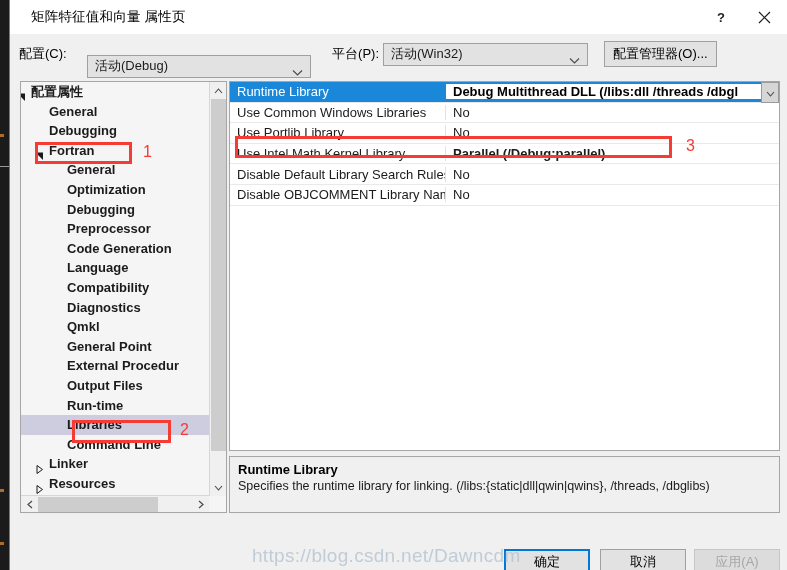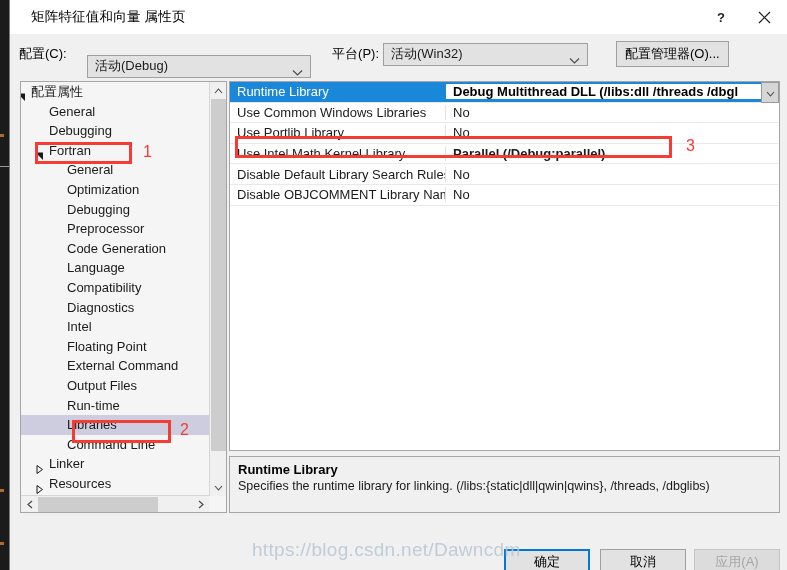--- a/index.html
+++ b/index.html
@@ -58,42 +58,42 @@
     box-sizing:border-box;
   }
   .combo-cfg { width:224px;margin-top:24px; }
   .combo-plat { width:205px; }
   .combo .val { font-size:13px; color:#1b1b1b; padding-left:7px; }
   .combo .arrow {
     position:absolute; right:7px; top:50%; transform:translateY(-50%);
     width:11px; height:7px;
   }
   .btn-cfgmgr {
-    margin-left:28px;
+    margin-left:16px;
     height:26px; min-width:112px; padding:0 8px;
     background:#e2e2e2; border:1px solid #a0a0a0;
     font-size:13px; color:#000; box-sizing:border-box;
     display:flex; align-items:center; justify-content:center;
     font-family:"Liberation Sans","DejaVu Sans",sans-serif;
   }
 
   
   .tree-panel {
     position:absolute; left:10px; top:81px; width:207px; height:432px;
     background:#f5f5f5; border:1px solid #a6a6a6; box-sizing:border-box;
     overflow:hidden;
   }
   .tree-inner { position:absolute; left:0; top:0; width:188px; height:412px; overflow:hidden; }
   .tnode {
     position:relative;
     height:19.6px; line-height:19.6px;
     font-size:13px; color:#1b1b1b; white-space:nowrap;
   }
   .tnode.sel { background:#cdcddf; }
-  .tnode .txt { display:inline-block; }
+  .tnode .txt { display:inline-block;font-weight:bold; }
 
   .tree-vscroll {
     position:absolute; right:0; top:0; width:17px; height:414px; background:#f0f0f0;
     border-left:1px solid #d6d6d6; box-sizing:border-box;
   }
   .sb-btn { width:17px; height:17px; display:flex; align-items:center; justify-content:center; }
   .tree-vthumb { position:absolute; left:1px; top:17px; width:15px; height:352px; background:#cdcdcd; }
   .tree-hscroll {
     position:absolute; left:0; bottom:0; width:188px; height:17px; background:#f0f0f0;
     border-top:1px solid #d6d6d6; box-sizing:border-box;
@@ -159,21 +159,21 @@
 
   
   .redbox { position:absolute; border:3px solid #f43b34; box-sizing:border-box; }
   .rednum {
     position:absolute; color:#f43b34; font-size:16px;
     font-family:"Liberation Sans","DejaVu Sans",sans-serif;
   }
 
   
   .watermark {
-    position:absolute; left:242px; bottom:9px;
+    position:absolute; left:242px; bottom:3px;
     font-size:19px; color:#b8c6d4; opacity:.85;
     font-family:"Liberation Sans","DejaVu Sans",sans-serif;
     white-space:nowrap; letter-spacing:.3px;
     pointer-events:none;
     text-align:right;
   }
 </style>
 </head>
 <body>
 
@@ -237,23 +237,23 @@
                   <path d="M0.5,0.5 L8,0.5 L8,8 Z" fill="#1b1b1b"></path>
                 </svg></span></span><span class="txt">Fortran</span></div>
           <div class="tnode"><span style="display: inline-block; width: 46px;"></span><span class="txt">General</span></div>
           <div class="tnode"><span style="display: inline-block; width: 46px;"></span><span class="txt">Optimization</span></div>
           <div class="tnode"><span style="display: inline-block; width: 46px;"></span><span class="txt">Debugging</span></div>
           <div class="tnode"><span style="display: inline-block; width: 46px;"></span><span class="txt">Preprocessor</span></div>
           <div class="tnode"><span style="display: inline-block; width: 46px;"></span><span class="txt">Code Generation</span></div>
           <div class="tnode"><span style="display: inline-block; width: 46px;"></span><span class="txt">Language</span></div>
           <div class="tnode"><span style="display: inline-block; width: 46px;"></span><span class="txt">Compatibility</span></div>
           <div class="tnode"><span style="display: inline-block; width: 46px;"></span><span class="txt">Diagnostics</span></div>
-          <div class="tnode"><span style="display: inline-block; width: 46px;"></span><span class="txt">Intel</span></div>
-          <div class="tnode"><span style="display: inline-block; width: 46px;"></span><span class="txt">Floating Point</span></div>
-          <div class="tnode"><span style="display: inline-block; width: 46px;"></span><span class="txt">External Command</span></div>
+          <div class="tnode"><span style="display: inline-block; width: 46px;"></span><span class="txt">Qmkl</span></div>
+          <div class="tnode"><span style="display: inline-block; width: 46px;"></span><span class="txt">General Point</span></div>
+          <div class="tnode"><span style="display: inline-block; width: 46px;"></span><span class="txt">External Procedur</span></div>
           <div class="tnode"><span style="display: inline-block; width: 46px;"></span><span class="txt">Output Files</span></div>
           <div class="tnode"><span style="display: inline-block; width: 46px;"></span><span class="txt">Run-time</span></div>
           <div class="tnode sel"><span style="display: inline-block; width: 46px;"></span><span class="txt">Libraries</span></div>
           <div class="tnode"><span style="display: inline-block; width: 46px;"></span><span class="txt">Command Line</span></div>
           <div class="tnode"><span style="display: inline-block; width: 28px;"></span><span style="display: inline-block; width: 0px; position: relative;"><span style="position: absolute; left: -14px; top: -8px;"><svg width="9" height="9" viewBox="0 0 9 9">
                   <path d="M2,0.5 L7.5,4.5 L2,8.5 Z" fill="none" stroke="#1b1b1b" stroke-width="1"></path>
                 </svg></span></span><span class="txt">Linker</span></div>
           <div class="tnode"><span style="display: inline-block; width: 28px;"></span><span style="display: inline-block; width: 0px; position: relative;"><span style="position: absolute; left: -14px; top: -8px;"><svg width="9" height="9" viewBox="0 0 9 9">
                   <path d="M2,0.5 L7.5,4.5 L2,8.5 Z" fill="none" stroke="#1b1b1b" stroke-width="1"></path>
                 </svg></span></span><span class="txt">Resources</span></div>

